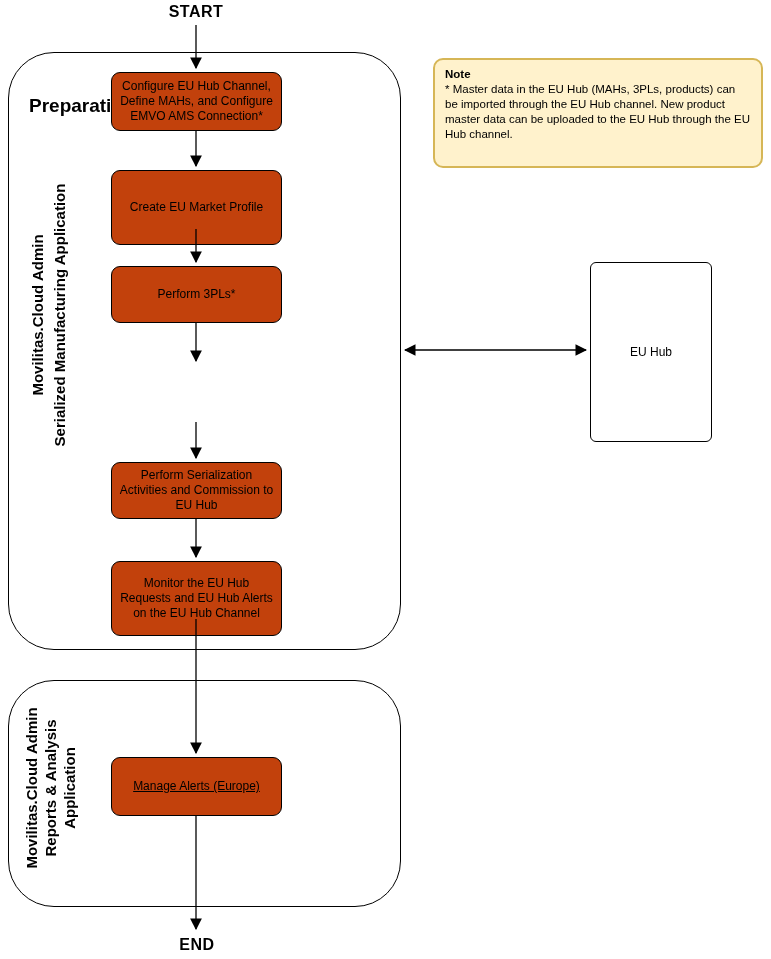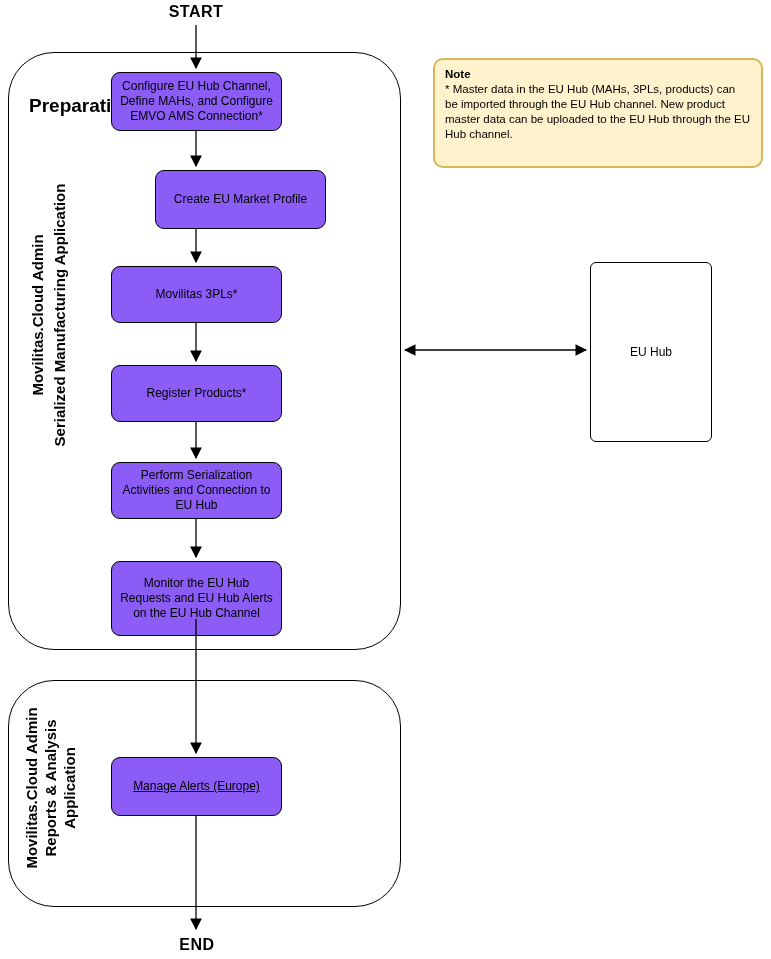--- a/index.html
+++ b/index.html
@@ -32,21 +32,21 @@
     background: transparent;
     box-sizing: border-box;
   }
 
   .step {
     position: absolute;
     left: 111px;
     width: 171px;
     border: 1px solid var(--stroke);
     border-radius: 9px;
-    background: #8b5cf6;
+    background: #c2410c;
     box-sizing: border-box;
     display: flex;
     align-items: center;
     justify-content: center;
     text-align: center;
     font-size: 12px;
     line-height: 15px;
     padding: 3px 6px;
   }
 
@@ -119,24 +119,23 @@
   <div class="container-box" style="left:8px; top:52px; width:393px; height:598px;"></div>
 
   <div class="prep-label">Preparation</div>
 
   <div class="vlabel vlabel-1">
     <div>Movilitas.Cloud Admin</div>
     <div>Serialized Manufacturing Application</div>
   </div>
 
   <div class="step" style="top:72px; height:59px;">Configure EU Hub Channel, Define MAHs, and Configure EMVO AMS Connection*</div>
-  <div class="step" style="top:170px; height:59px;margin-left:44px;">Create EU Market Profile</div>
-  <div class="step" style="top:266px; height:57px;">Movilitas 3PLs*</div>
-  <div class="step" style="top:365px; height:57px;">Register Products*</div>
-  <div class="step" style="top:462px; height:57px;">Perform Serialization Activities and Connection to EU Hub</div>
+  <div class="step" style="top:170px; height:75px;">Create EU Market Profile</div>
+  <div class="step" style="top:266px; height:57px;">Perform 3PLs*</div>
+  <div class="step" style="top:462px; height:57px;">Perform Serialization Activities and Commission to EU Hub</div>
   <div class="step" style="top:561px; height:75px;">Monitor the EU Hub Requests and EU Hub Alerts on the EU Hub Channel</div>
 
   <div class="container-box" style="left:8px; top:680px; width:393px; height:227px;"></div>
 
   <div class="vlabel vlabel-2">
     <div>Movilitas.Cloud Admin</div>
     <div>Reports &amp; Analysis</div>
     <div>Application</div>
   </div>
 

